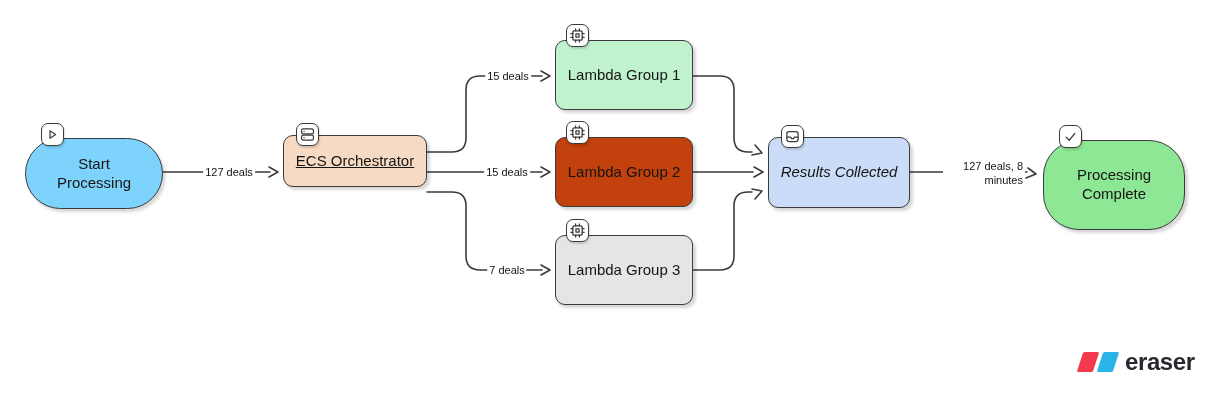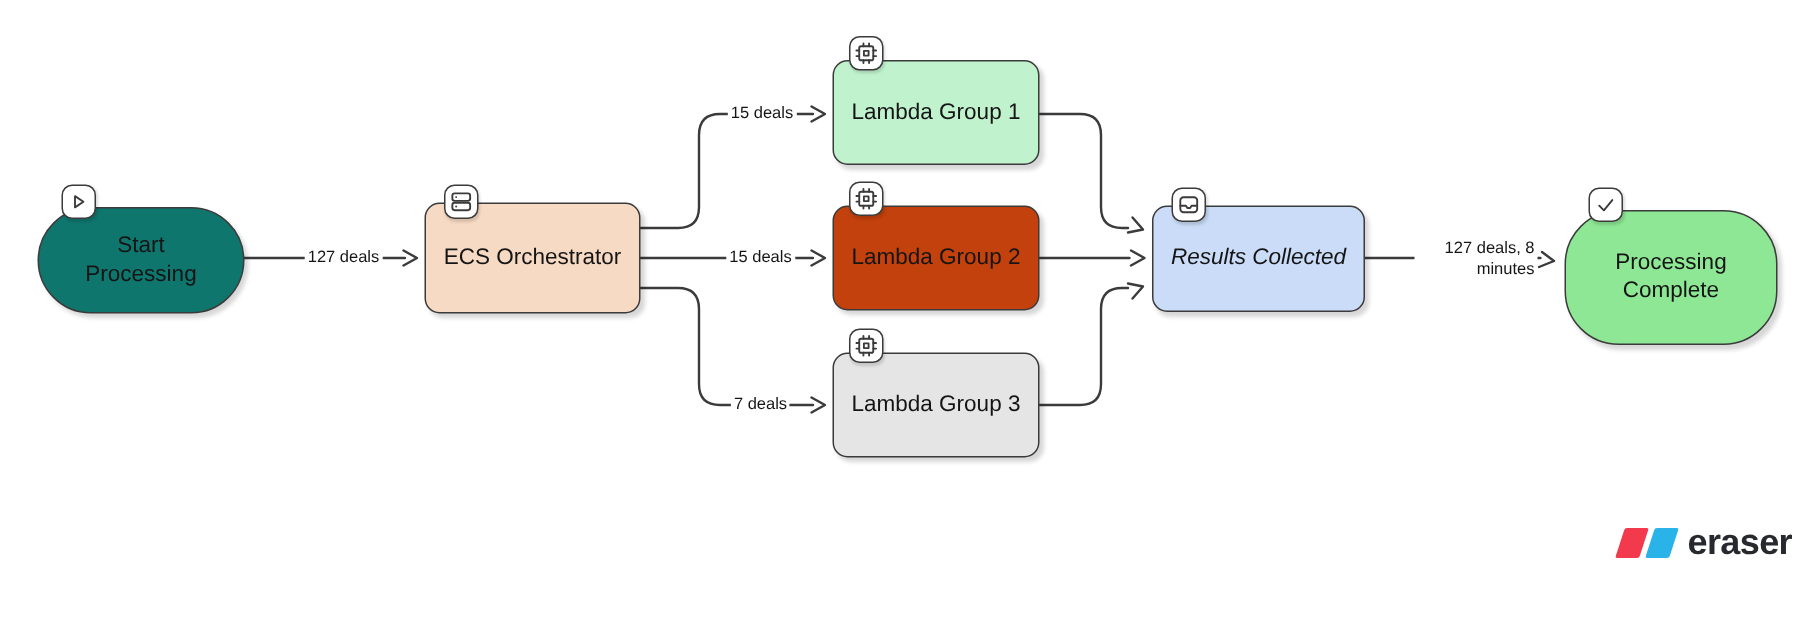--- a/index.html
+++ b/index.html
@@ -22,21 +22,21 @@
     background:#ffffff; border:1.6px solid #3b3b3b; border-radius:7px;
     display:flex; align-items:center; justify-content:center;
     box-shadow:1px 1.5px 2px rgba(0,0,0,0.14);
   }
   .stadium .badge { left:15px; top:-16px; }
   .lambda  .badge { top:-17px; left:10px; }
   .badge svg { width:15px; height:15px; stroke:#3b3b3b; stroke-width:2; fill:none;
                stroke-linecap:round; stroke-linejoin:round; }
 
   .node-start    { left:25px;  top:138px; width:138px; height:71px; }
-  .node-ecs      { left:283px; top:135px; width:144px; height:74px; }
+  .node-ecs      { left:283px; top:135px; width:144px; height:52px;text-decoration:underline; }
   .node-lambda1  { left:555px; top:40px;  width:138px; height:70px; }
   .node-lambda2  { left:555px; top:137px; width:138px; height:70px; }
   .node-lambda3  { left:555px; top:235px; width:138px; height:70px; }
   .node-results  { left:768px; top:137px; width:142px; height:71px; }
   .node-complete { left:1043px;top:140px; width:142px; height:90px; }
 
   .edge-label {
     position:absolute; transform:translate(-50%,-50%); background:#ffffff;
     color:#151515; font-size:11px; line-height:1.3; text-align:right; padding:0 2px;
     white-space:nowrap;
@@ -77,21 +77,21 @@
     <path d="M693 172 H753"></path>
     <path d="M754 167 L763 172 L754 177"></path>
 
     <path d="M693 270 H720 Q734 270 734 256 V206 Q734 192 748 192 H752"></path>
     <path d="M755 199 L762 191 L752 189"></path>
 
     <path d="M910 172 H1027"></path>
     <path d="M1028 168 L1036 174 L1026 178"></path>
   </svg>
 
-  <div class="node stadium node-start" style="background: #0f766e;">
+  <div class="node stadium node-start" style="background: #7dd3fc;">
     <div class="badge">
       <svg viewBox="0 0 24 24">
           <path d="M8 6 L17 12 L8 18 Z"></path>
         </svg>
     </div>
     <span>Start Processing</span>
   </div>
 
   <div class="node rect node-ecs" style="background: rgb(247, 218, 195);">
     <div class="badge">

